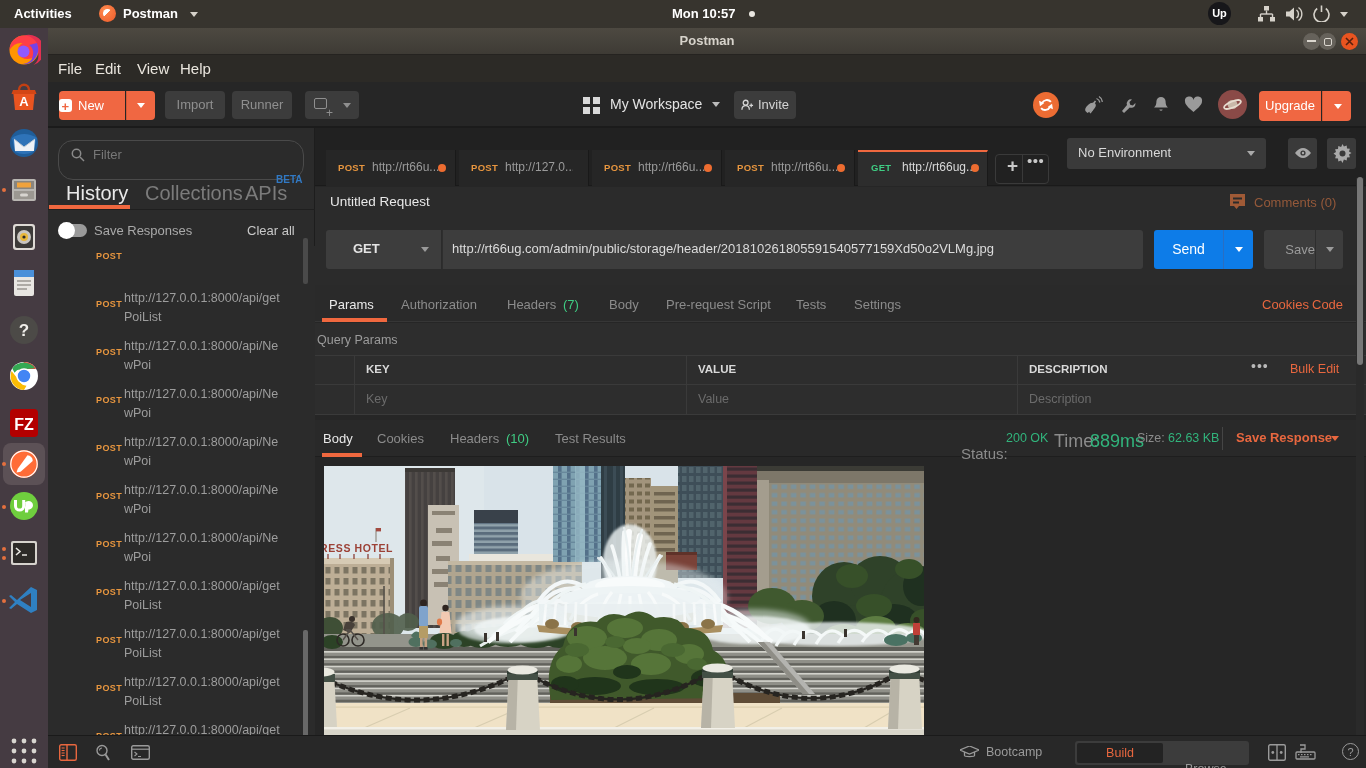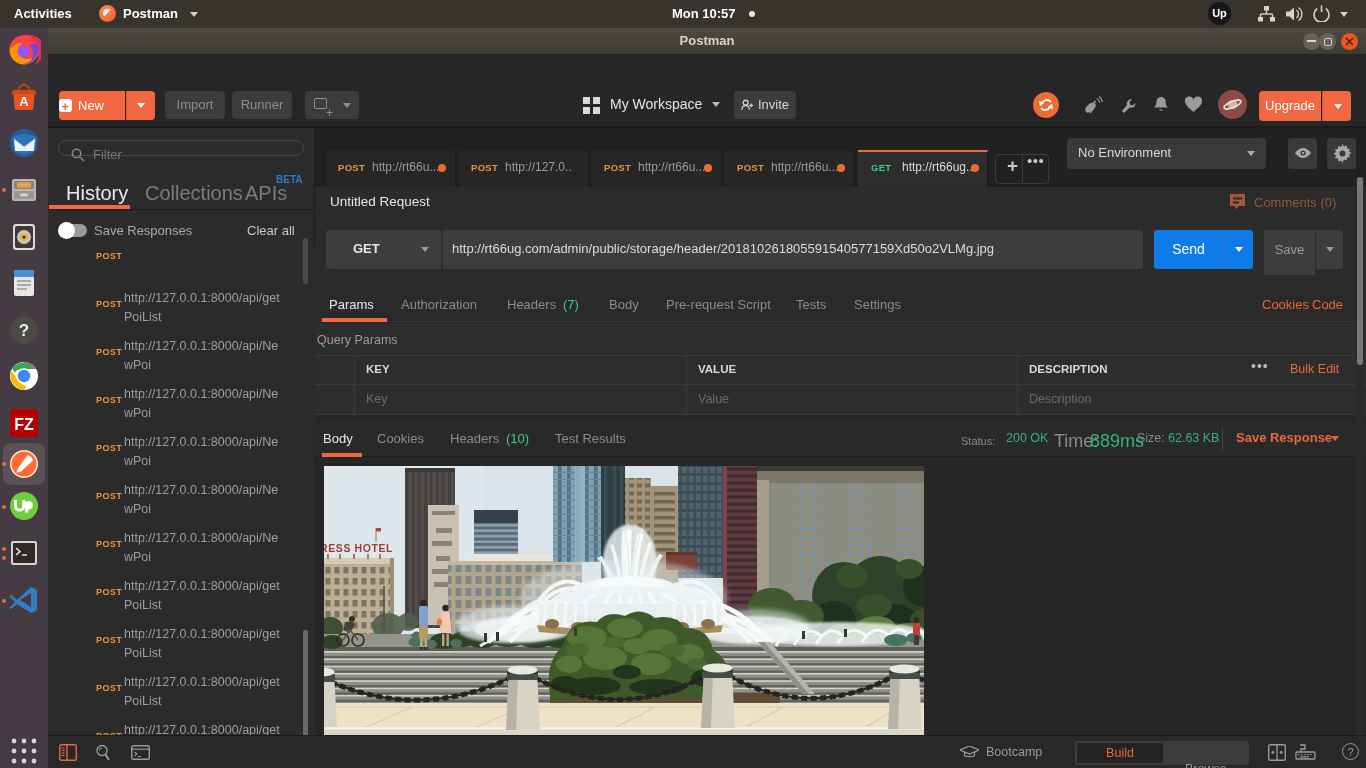--- a/index.html
+++ b/index.html
@@ -26,21 +26,21 @@
 .wbtn{position:absolute;top:5px;width:17px;height:17px;border-radius:50%;background:#66625b}
 #menubar{position:absolute;left:0;top:27px;width:1318px;height:27px;background:#2c2a26;color:#eae6de;font-size:15px}
 #menubar span{position:absolute;top:5px}
 
 #toolbar{position:absolute;left:0;top:54px;width:1318px;height:46px;background:#262626;border-bottom:2px solid #1b1b1b}
 .btn{position:absolute;top:9px;height:28px;border-radius:4px;background:#3c3c3c;color:#8f8f8f;font-size:13px;text-align:center;line-height:28px}
 #newbtn{position:absolute;left:11px;top:9px;width:66px;height:29px;background:#f06742;border-radius:4px 0 0 4px;color:#fff;font-size:13px;line-height:29px}
 #newcar{position:absolute;left:78px;top:9px;width:29px;height:29px;background:#f06742;border-radius:0 4px 4px 0;border-left:1px solid #d55835}
 
 #sidebar{position:absolute;left:0;top:100px;width:267px;height:607px;background:#2b2b2b;border-right:1px solid #1d1d1d}
-#filterbox{position:absolute;left:10px;top:12px;width:246px;height:16px;border:1px solid #4a4a4a;border-radius:15px;color:#777;font-size:13px}
+#filterbox{position:absolute;left:10px;top:12px;width:246px;height:40px;border:1px solid #4a4a4a;border-radius:15px;color:#777;font-size:13px}
 .sbtab{position:absolute;top:54px;font-size:20px;color:#7b7b7b}
 #hist-list{position:absolute;left:0;top:118px;width:267px;height:489px;overflow:hidden;background:#2b2b2b}
 .hrow{position:absolute;left:0;width:267px;height:48px}
 .hpost{position:absolute;left:48px;top:13px;font-size:9px;font-weight:bold;color:#e8963f;letter-spacing:.4px}
 .hurl{position:absolute;left:76px;top:3px;width:180px;font-size:12.5px;line-height:19px;color:#9d9d9d;word-break:break-all}
 
 #main{position:absolute;left:267px;top:100px;width:1051px;height:607px;background:#262626}
 
 #tabstrip{position:absolute;left:0;top:0;width:1051px;height:58px;background:#212121;border-bottom:1px solid #1a1a1a}
 .rtab{position:absolute;top:22px;height:36px;background:#262626;border-right:1px solid #191919;font-size:12px}
@@ -192,20 +192,26 @@
           <span style="position:absolute;left:4px;top:7px;width:9px;height:1.6px;background:#dad6ce"></span>
         </span>
       <span class="wbtn" style="right:30px">
           <span style="position:absolute;left:4.5px;top:4.5px;width:8px;height:8px;border:1.6px solid #dad6ce;border-radius:2px"></span>
         </span>
       <span class="wbtn" style="right:8px;background:#e95420">
           <svg width="11" height="11" style="position:absolute;left:3px;top:3px" viewBox="0 0 11 11">
             <path d="M2 2 L9 9 M9 2 L2 9" stroke="#57200e" stroke-width="1.6"></path>
           </svg>
         </span>
+    </div>
+    <div id="menubar">
+      <span style="left:10px">File</span>
+        <span style="left:47px">Edit</span>
+        <span style="left:89px">View</span>
+        <span style="left:132px">Help</span>
     </div>
     <div id="toolbar">
       <div id="newbtn"><span style="display:inline-block;width:13px;height:13px;background:#fff;border-radius:3px;position:relative;top:2px;margin-right:6px"><span style="position:absolute;left:2.5px;top:-7px;color:#f06742;font-size:13px;font-weight:bold">+</span></span>New</div>
       <div id="newcar"><span class="carw" style="border-top-color:#fff;margin:12px 0 0 10px"></span></div>
       <div class="btn" style="left:117px;width:60px">Import</div>
       <div class="btn" style="left:184px;width:60px">Runner</div>
       <div class="btn" style="left:257px;width:54px">
         <span style="position:absolute;left:9px;top:7px;width:13px;height:11px;border:1.5px solid #8f8f8f;border-radius:2px"></span>
         <span style="position:absolute;left:21px;top:8px;font-size:12px;color:#8f8f8f">+</span>
         <span class="carw" style="border-top-color:#8f8f8f;position:absolute;right:8px;top:12px"></span>
@@ -386,21 +392,21 @@
       <div id="reqrow">
         <div class="abs" style="left:11px;top:11px;width:115px;height:39px;background:#3d3d3d;border-radius:3px 0 0 3px">
           <span class="abs" style="left:27px;top:11px;font-size:13px;font-weight:bold;color:#e4e4e4">GET</span>
           <span class="carw" style="position:absolute;right:12px;top:17px;border-top-color:#999"></span>
         </div>
         <div class="abs" style="left:127px;top:11px;width:701px;height:39px;background:#3d3d3d;border-radius:0 3px 3px 0;border-left:1px solid #2e2e2e">
           <span class="abs" style="left:9px;top:11px;font-size:13px;color:#dcdcdc;white-space:nowrap">http://rt66ug.com/admin/public/storage/header/201810261805591540577159Xd50o2VLMg.jpg</span>
         </div>
         <div class="abs" style="left:839px;top:11px;width:69px;height:39px;background:#0d7ce8;border-radius:3px 0 0 3px;color:#fff;font-size:14px;text-align:center;line-height:39px">Send</div>
         <div class="abs" style="left:908px;top:11px;width:30px;height:39px;background:#0d7ce8;border-radius:0 3px 3px 0;border-left:1px solid #2a6ec2"><span class="carw" style="border-top-color:#fff;margin:17px 0 0 11px"></span></div>
-        <div class="abs" style="left:949px;top:11px;width:51px;height:45px;background:#3d3d3d;border-radius:3px 0 0 3px;color:#9b9b9b;font-size:13px;text-align:center;line-height:39px">Save</div>
+        <div class="abs" style="left:949px;top:11px;width:51px;height:39px;background:#3d3d3d;border-radius:3px 0 0 3px;color:#9b9b9b;font-size:13px;text-align:right;line-height:39px">Save</div>
         <div class="abs" style="left:1000px;top:11px;width:28px;height:39px;background:#3d3d3d;border-radius:0 3px 3px 0;border-left:1px solid #2e2e2e"><span class="carw" style="border-top-color:#9b9b9b;margin:17px 0 0 10px"></span></div>
       </div>
       <div id="ptabs">
         <span class="abs" style="left:14px;top:12px;color:#e9e9e9">Params</span>
         <span class="abs" style="left:86px;top:12px">Authorization</span>
         <span class="abs" style="left:192px;top:12px">Headers</span>
           <span class="abs" style="left:248px;top:12px;color:#3fcc83">(7)</span>
         <span class="abs" style="left:294px;top:12px">Body</span>
         <span class="abs" style="left:351px;top:12px">Pre-request Script</span>
         <span class="abs" style="left:481px;top:12px">Tests</span>
@@ -428,21 +434,21 @@
         <span class="abs" style="left:383px;top:37px;font-size:12.5px;color:#6b6b6b">Value</span>
         <span class="abs" style="left:714px;top:37px;font-size:12.5px;color:#6b6b6b">Description</span>
       </div>
       <div id="rtabs">
         <span class="abs" style="left:8px;top:11px;color:#e9e9e9">Body</span>
         <span class="abs" style="left:62px;top:11px">Cookies</span>
         <span class="abs" style="left:135px;top:11px">Headers</span>
           <span class="abs" style="left:191px;top:11px;color:#3fcc83">(10)</span>
         <span class="abs" style="left:240px;top:11px">Test Results</span>
         <div class="abs" style="left:7px;top:33px;width:40px;height:4px;background:#f0683f"></div>
-        <span class="abs" style="left:646px;top:15px;font-size:11px">Status:</span>
+        <span class="abs" style="left:646px;top:25px;font-size:15px">Status:</span>
           <span class="abs" style="left:691px;top:11px;font-size:12.5px;color:#31b47c">200 OK</span>
         <span class="abs" style="left:739px;top:11px;font-size:18px">Time:</span>
           <span class="abs" style="left:775px;top:11px;font-size:18px;color:#31b47c">889ms</span>
         <span class="abs" style="left:822px;top:11px;font-size:12.5px">Size:</span>
           <span class="abs" style="left:853px;top:11px;font-size:12.5px;color:#31b47c">62.63 KB</span>
         <div class="abs" style="left:907px;top:7px;width:1px;height:23px;background:#454545"></div>
         <span class="abs" style="left:921px;top:10px;font-size:13px;font-weight:bold;color:#e8673f">Save Response</span>
         <span class="carw" style="position:absolute;left:1016px;top:16px;border-top-color:#e8673f"></span>
       </div>
       <div id="imgwrap"><svg width="600" height="269" viewBox="0 0 600 269">

